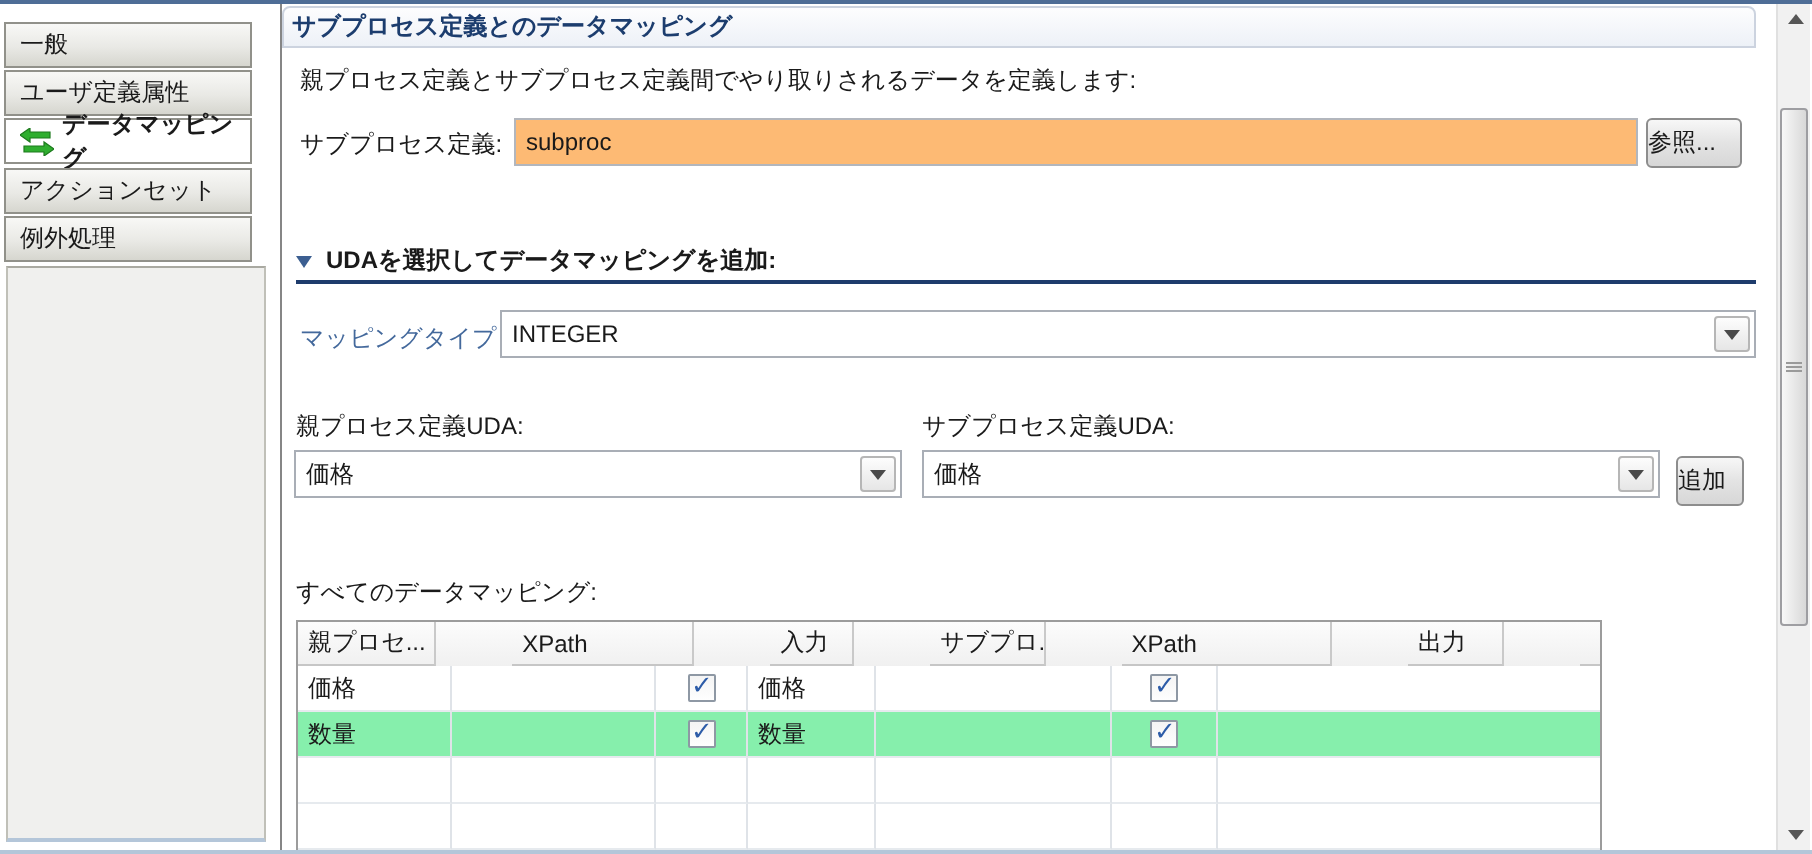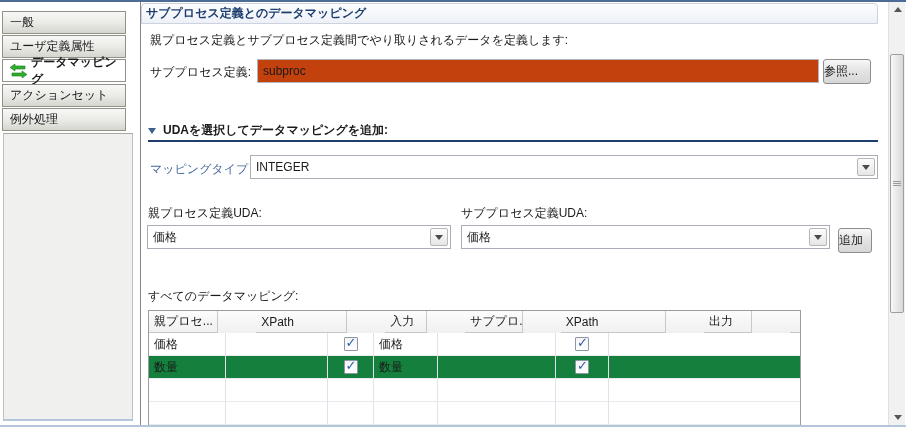--- a/index.html
+++ b/index.html
@@ -21,21 +21,21 @@
   .panel { position: absolute; left: 140px; top: 2px; width: 739px; height: 423px;
            border-left: 1px solid #868686; background: #ffffff; }
   .panel-header { position: absolute; left: 0; top: 1px; width: 737px; height: 21px;
                   border: 1px solid #ccd3df; border-radius: 4px 4px 0 0;
                   background: linear-gradient(#fdfdfe, #edf1f7); display: flex; align-items: center; padding-left: 4px; }
   .panel-title { color: #1c3d6e; font-weight: bold; }
   .desc { position: absolute; left: 9px; top: 30px; }
 
   .field-label { position: absolute; }
   .text-input { position: absolute; left: 116px; top: 57px; width: 562px; height: 24px;
-                border: 1px solid #b2b6bd; background: #c2410c; padding: 0 5px; display: flex; align-items: center; }
+                border: 1px solid #b2b6bd; background: #fdba74; padding: 0 5px; display: flex; align-items: center; }
   .btn { position: absolute; border: 1px solid #8d8d8d; border-radius: 3px;
          background: linear-gradient(#f7f7f7, #e3e3e3 50%, #d7d7d7); display: flex; align-items: center;
          justify-content: flex-start; cursor: default; }
   .browse-btn { left: 682px; top: 57px; width: 48px; height: 25px; }
   .add-btn { left: 697px; top: 226px; width: 34px; height: 25px; }
 
   .section-head { position: absolute; left: 7px; top: 120px; display: flex; align-items: center; font-weight: bold; }
   .tri-down { width: 0; height: 0; border-left: 4px solid transparent; border-right: 4px solid transparent;
               border-top: 6px solid #3c5f91; margin-right: 7px; }
   .section-rule { position: absolute; left: 7px; top: 138px; width: 730px; height: 2px; background: #1e3c6c; }
@@ -56,21 +56,21 @@
   .mappings-label { left: 7px; top: 286px; }
 
   
   .map-table { position: absolute; left: 7px; top: 308px; width: 653px; height: 116px;
                border: 1px solid #9c9c9c; background: #fff; overflow: hidden; }
   .trow { display: flex; width: 100%; }
   .thead { height: 22px; background: linear-gradient(#fcfcfc, #f0f0f0); gap: 38px; }
   .thead .tcell { border-right: 1px solid #c9c9c9; border-bottom: 1px solid #c6c6c6; }
   .tbody-row { height: 23px; }
   .tbody-row .tcell { border-right: 1px solid #dfe3e8; border-bottom: 1px solid #e6eaee; }
-  .tbody-row.alt { background: #15803d; }
+  .tbody-row.alt { background: #86efac; }
   .tcell { display: flex; align-items: center; padding: 0 5px; overflow: hidden; white-space: nowrap; }
   .tcell.center { justify-content: center; }
   .c0 { width: 77px; } .c1 { width: 102px; } .c2 { width: 46px; } .c3 { width: 64px; }
   .c4 { width: 118px; } .c5 { width: 53px; } .c6 { flex: 1; }
   .tcell:last-child { border-right: none; }
 
   .checkbox { width: 14px; height: 14px; border: 1px solid #8e98a4; border-radius: 1px;
               background: linear-gradient(#f4f4f4, #fefefe); position: relative; display: inline-block; }
   .checkbox.checked::after { content: "\2713"; position: absolute; left: 1px; top: -3px;
                              color: #2d5ca8; font-weight: bold; font-size: 13px; }

